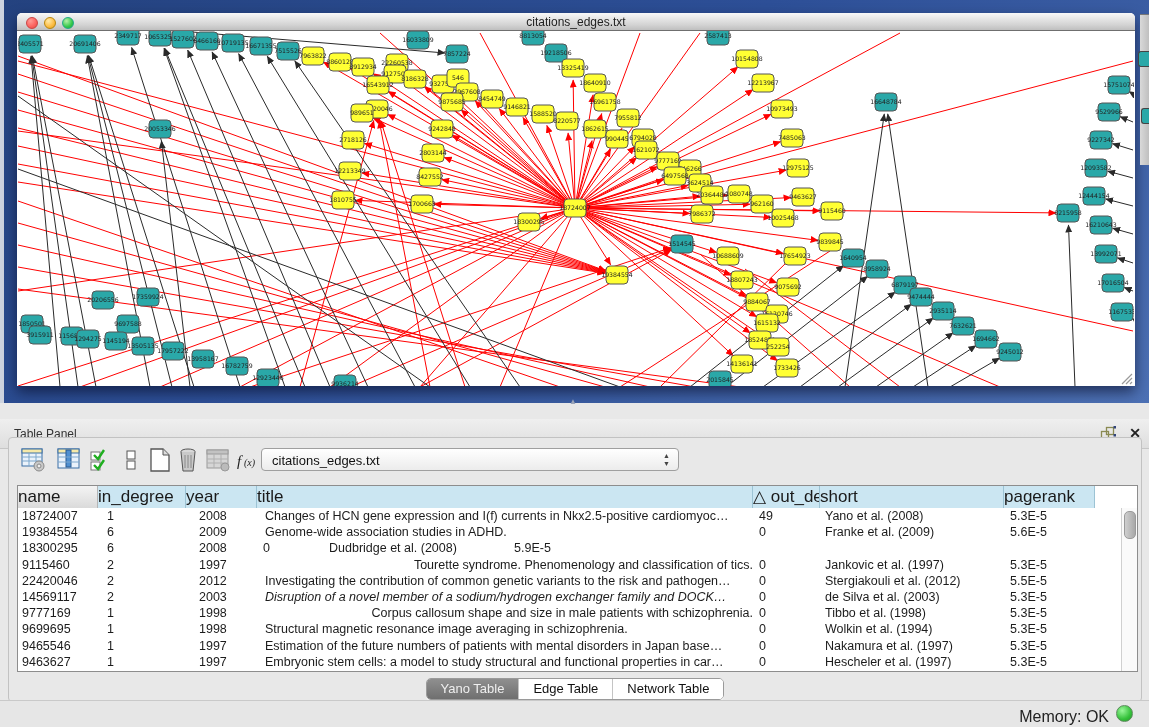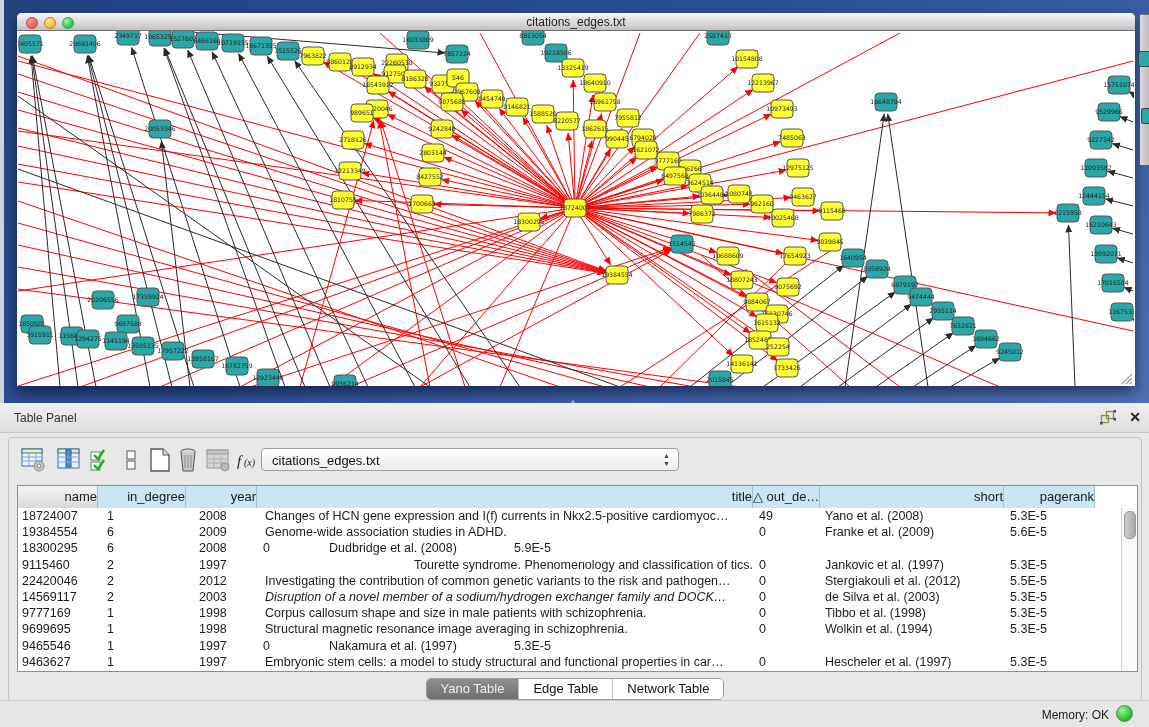--- a/index.html
+++ b/index.html
@@ -28,42 +28,42 @@
   .canvas svg{display:block;}
   .grip{position:absolute;right:1px;bottom:1px;width:16px;height:16px;}
   
   .sliver-bar{position:absolute;left:1140px;top:14px;width:9px;height:150px;
               background:linear-gradient(90deg,#d9d9d9,#bfbfbf);border-top:1px solid #777;}
   .sliver-node{position:absolute;width:10px;height:14px;border-radius:3px 0 0 3px;
                background:#2aa8a8;border:1px solid #444;border-right:none;}
   
   .table-panel{position:absolute;left:0;top:403px;width:1149px;height:324px;background:#e8e8e8;}
   .tp-handle{position:absolute;left:566px;top:-5px;width:14px;height:8px;color:#9aa4b8;font-size:8px;line-height:8px;text-align:center;}
-  .tp-header{position:absolute;left:0;top:0;width:100%;height:29px;
+  .tp-header{position:absolute;left:0;top:16px;width:100%;height:29px;
              background:linear-gradient(#efefef,#dedede);border-bottom:1px solid #c6c6c6;}
   .tp-title{position:absolute;left:14px;top:8px;font-size:12px;color:#333;}
   .tp-float{position:absolute;left:1100px;top:7px;width:16px;height:15px;}
   .tp-close{position:absolute;left:1127px;top:5px;width:16px;height:18px;
             font-size:14px;font-weight:bold;color:#222;text-align:center;line-height:18px;cursor:default;}
   .tp-inner{position:absolute;left:8px;top:34px;width:1132px;height:263px;
             border:1px solid #c2c2c2;border-radius:4px;background:#e8e8e8;}
   
   .toolbar{position:absolute;left:0;top:0;width:100%;height:46px;}
   .tb-icon{position:absolute;top:9px;width:26px;height:26px;}
   .combo{position:absolute;left:252px;top:10px;width:418px;height:23px;
          border:1px solid #9f9f9f;border-radius:4px;
          background:linear-gradient(#ffffff,#ececec);
          font-size:13px;color:#111;line-height:23px;padding-left:10px;box-sizing:border-box;}
   .combo .arrows{position:absolute;right:8px;top:3px;font-size:7px;color:#444;line-height:8px;text-align:center;}
   
   .dtable{position:absolute;left:8px;top:47px;width:1121px;height:187px;
           border:1px solid #8d8d8d;background:#fff;box-sizing:border-box;}
   .thead{display:flex;height:22px;border-bottom:1px solid #888;}
   .th{box-sizing:border-box;border-right:1px solid #9cc3d4;background:#cbe6f2;
-      font-size:13px;color:#1a1a1a;text-align:right;line-height:21px;
+      font-size:17px;color:#1a1a1a;text-align:left;line-height:21px;
       overflow:hidden;white-space:nowrap;}
   .th.gray{background:linear-gradient(#f4f4f4,#dadada);border-right:1px solid #b5b5b5;}
   .th.filler{background:#fff;border-right:none;}
   .tbody{position:absolute;left:0;top:22px;right:15px;bottom:0;overflow:hidden;}
   .tr{display:flex;height:16.2px;background:#fff;}
   .td{box-sizing:border-box;font-size:12.5px;color:#1c1c1c;line-height:16.2px;
       overflow:hidden;white-space:nowrap;}
   .vscroll{position:absolute;right:0;top:22px;width:15px;bottom:0;background:#fafafa;
            border-left:1px solid #d0d0d0;}
   .vthumb{position:absolute;left:2px;top:3px;width:10px;height:26px;border-radius:5px;
@@ -72,21 +72,21 @@
   .tabs{position:absolute;left:0;top:240px;width:100%;display:flex;justify-content:center;}
   .seg{display:flex;border:1px solid #9a9a9a;border-radius:5px;overflow:hidden;
        background:#fff;height:20px;box-shadow:0 1px 0 rgba(255,255,255,.7);}
   .seg .tab{font-size:13px;line-height:20px;padding:0 14px;color:#111;background:#fff;
             border-left:1px solid #c4c4c4;cursor:default;}
   .seg .tab:first-child{border-left:none;}
   .seg .tab.active{background:linear-gradient(#8f8f8f,#6f6f6f);color:#efefef;}
   
   .statusbar{position:absolute;left:0;top:297px;width:100%;height:27px;
              border-top:1px solid #c9c9c9;background:#e6e6e6;}
-  .mem{position:absolute;right:40px;top:7px;font-size:12px;color:#222;}
+  .mem{position:absolute;right:40px;top:7px;font-size:16px;color:#222;}
   .memdot{position:absolute;right:16px;top:4px;width:15px;height:15px;border-radius:50%;
           background:radial-gradient(circle at 35% 30%,#9af79a,#35c13a 60%,#219428);
           border:1px solid #5c8a5c;}
 </style>
 </head>
 <body>
 
 <div class="desktop">
   <div class="desktop-edge"></div>
 
@@ -840,38 +840,39 @@
             <div class="td" style="width: 71px; padding-left: 13px;">2003</div>
             <div class="td" style="width: 496px; padding-left: 8px; font-style: italic;">Disruption of a novel member of a sodium/hydrogen exchanger family and DOCK…</div>
             <div class="td" style="width: 67px; padding-left: 6px;">0</div>
             <div class="td" style="width: 184px; padding-left: 5px;">de Silva et al. (2003)</div>
             <div class="td" style="width: 91px; padding-left: 6px;">5.3E-5</div>
           </div>
           <div class="tr">
             <div class="td" style="width: 80px; padding-left: 4px;">9777169</div>
             <div class="td" style="width: 88px; padding-left: 9px;">1</div>
             <div class="td" style="width: 71px; padding-left: 13px;">1998</div>
-            <div class="td" style="width: 496px; padding-left: 8px;">Corpus callosum shape and size in male patients with schizophrenia.</div>
+            <div class="td" style="width: 496px; padding-left: 8px; text-align: right;">Corpus callosum shape and size in male patients with schizophrenia.</div>
             <div class="td" style="width: 67px; padding-left: 6px;">0</div>
             <div class="td" style="width: 184px; padding-left: 5px;">Tibbo et al. (1998)</div>
             <div class="td" style="width: 91px; padding-left: 6px;">5.3E-5</div>
           </div>
           <div class="tr">
             <div class="td" style="width: 80px; padding-left: 4px;">9699695</div>
             <div class="td" style="width: 88px; padding-left: 9px;">1</div>
             <div class="td" style="width: 71px; padding-left: 13px;">1998</div>
             <div class="td" style="width: 496px; padding-left: 8px;">Structural magnetic resonance image averaging in schizophrenia.</div>
             <div class="td" style="width: 67px; padding-left: 6px;">0</div>
             <div class="td" style="width: 184px; padding-left: 5px;">Wolkin et al. (1994)</div>
             <div class="td" style="width: 91px; padding-left: 6px;">5.3E-5</div>
           </div>
           <div class="tr">
             <div class="td" style="width: 80px; padding-left: 4px;">9465546</div>
             <div class="td" style="width: 88px; padding-left: 9px;">1</div>
             <div class="td" style="width: 71px; padding-left: 13px;">1997</div>
+            <div class="td" style="width: 496px; padding-left: 8px;">Estimation of the future numbers of patients with mental disorders in Japan base…</div>
             <div class="td" style="width: 67px; padding-left: 6px;">0</div>
             <div class="td" style="width: 184px; padding-left: 5px;">Nakamura et al. (1997)</div>
             <div class="td" style="width: 91px; padding-left: 6px;">5.3E-5</div>
           </div>
           <div class="tr">
             <div class="td" style="width: 80px; padding-left: 4px;">9463627</div>
             <div class="td" style="width: 88px; padding-left: 9px;">1</div>
             <div class="td" style="width: 71px; padding-left: 13px;">1997</div>
             <div class="td" style="width: 496px; padding-left: 8px;">Embryonic stem cells: a model to study structural and functional properties in car…</div>
             <div class="td" style="width: 67px; padding-left: 6px;">0</div>

